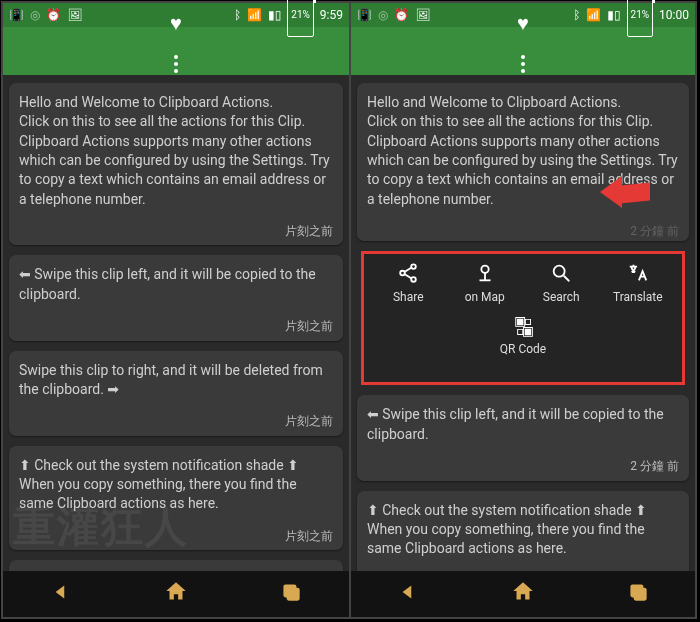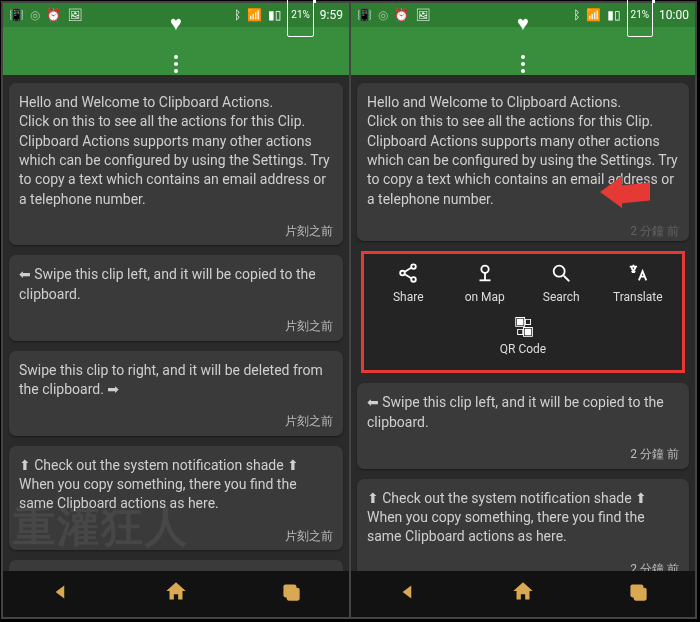--- a/index.html
+++ b/index.html
@@ -31,21 +31,21 @@
   .kebab { display:flex; flex-direction:column; gap:3px; padding:2px 4px;}
   .kebab span{ width:4px;height:4px;background:#fff;border-radius:50%; }
   .spacer { flex:1; }
   
   .list { flex:1; overflow:hidden; padding: 8px 6px 0; display:flex; flex-direction:column; gap:10px; }
   .card { background:#3a3a3a; border-radius:7px; padding:10px 10px 6px; color:#cfcfcf; font-size:14px; line-height:1.38; box-shadow:0 1px 2px rgba(0,0,0,.4); }
   .card .ts { text-align:right; font-size:12px; color:#bdbdbd; margin-top:14px; }
   .card.partial { border-bottom-left-radius:0; border-bottom-right-radius:0; }
   
   .panel-wrap{ padding:0 4px; }
-  .panel { border:3px solid #e53935; background:#242424; padding:8px 6px 14px; }
+  .panel { border:3px solid #e53935; background:#242424; padding:8px 6px 26px; }
   .panel-row { display:flex; justify-content:space-around; align-items:flex-start; }
   .act { display:flex; flex-direction:column; align-items:center; gap:6px; color:#ddd; font-size:12px; width:60px; }
   .act svg{ width:22px;height:22px;fill:none;stroke:#fff;stroke-width:2; }
   .act .qr { font-family: monospace; letter-spacing:-2px; color:#fff; font-size:16px; line-height:10px; }
   .panel-row2{ display:flex; justify-content:center; margin-top:12px;}
   
   .navbar { height:46px; background:#121212; display:flex; justify-content:space-around; align-items:center; }
   .navbtn svg{ width:26px;height:26px;fill:#d8a852; }
   
   .arrow { position:absolute; top:171px; left:253px; width:46px; height:30px; }

